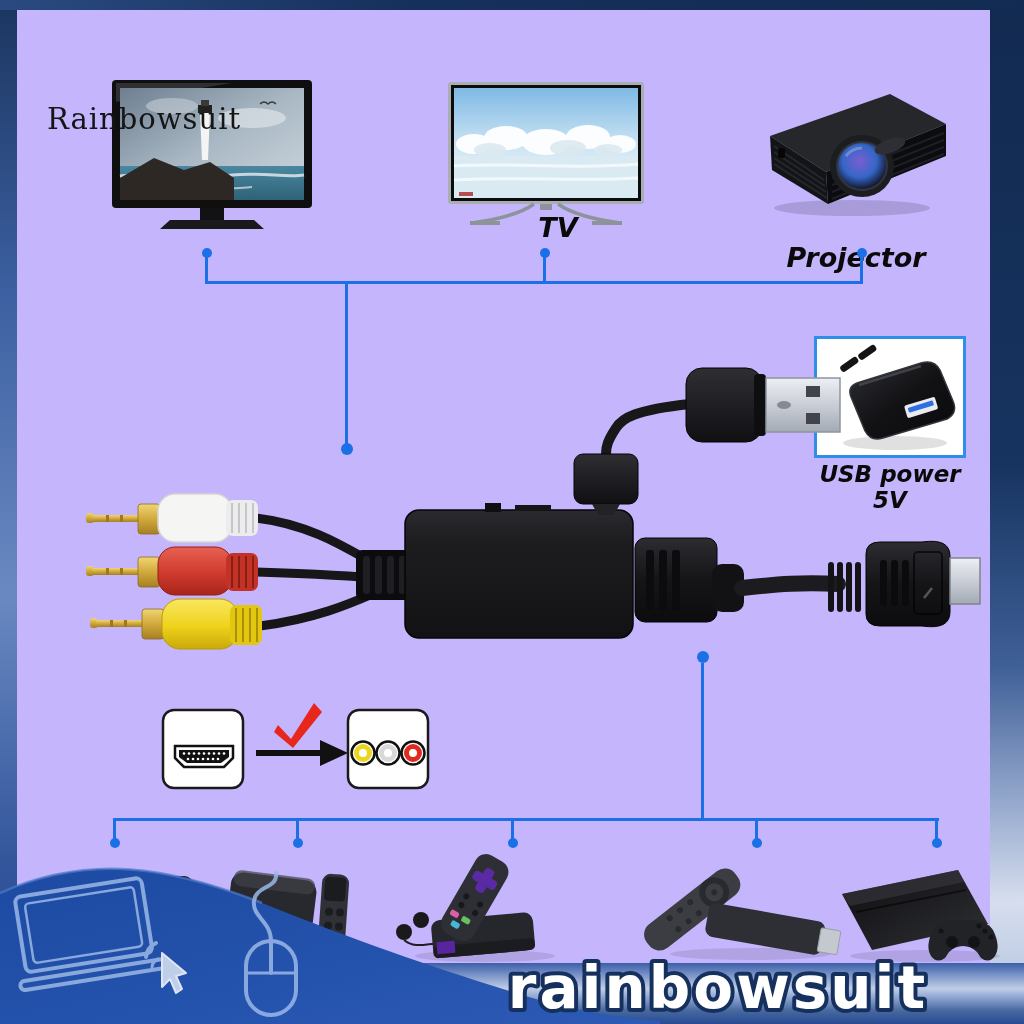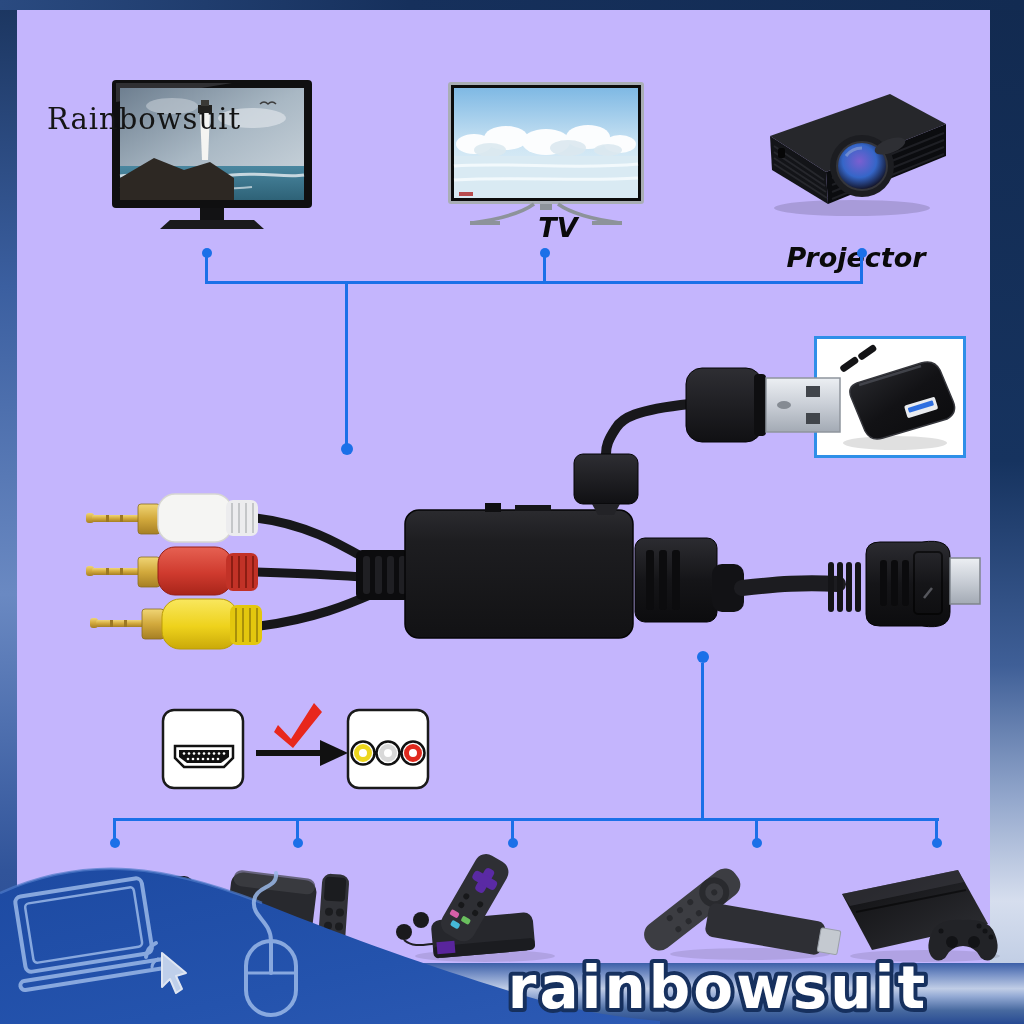--- a/index.html
+++ b/index.html
@@ -166,20 +166,21 @@
       <rect x="22" y="22" width="20" height="7" rx="3" fill="#141416" transform="rotate(-35 32 25)"></rect>
       <rect x="40" y="10" width="20" height="7" rx="3" fill="#141416" transform="rotate(-35 50 13)"></rect>
       <path d="M40,44 L104,24 Q117,20 123,31 L136,62 Q141,74 130,80 L66,99 Q54,103 48,92 L34,58 Q30,48 40,44 Z" fill="url(#chgG)" stroke="#35363c" stroke-width="1.5"></path>
       <path d="M42,46 L104,27" stroke="#4a4c54" stroke-width="2.5" opacity="0.8"></path>
       <g transform="rotate(-17 104 68)">
         <rect x="88" y="62" width="32" height="13" rx="2" fill="#e9ebef"></rect>
         <rect x="91" y="65" width="26" height="5" rx="1" fill="#2f6fe0"></rect>
       </g>
     </svg>
   </div>
+  <div class="power-label">USB power 5V</div>
 
   <div class="dev" style="left:60px;top:360px;width:950px;height:310px;">
     <svg width="950" height="310" viewBox="0 0 950 310">
       <defs>
         <linearGradient id="gold" x1="0" y1="0" x2="0" y2="1">
           <stop offset="0" stop-color="#f0d575"></stop>
             <stop offset="0.5" stop-color="#d2a93c"></stop>
             <stop offset="1" stop-color="#a67f24"></stop>
         </linearGradient>
         <linearGradient id="redG" x1="0" y1="0" x2="0" y2="1">

